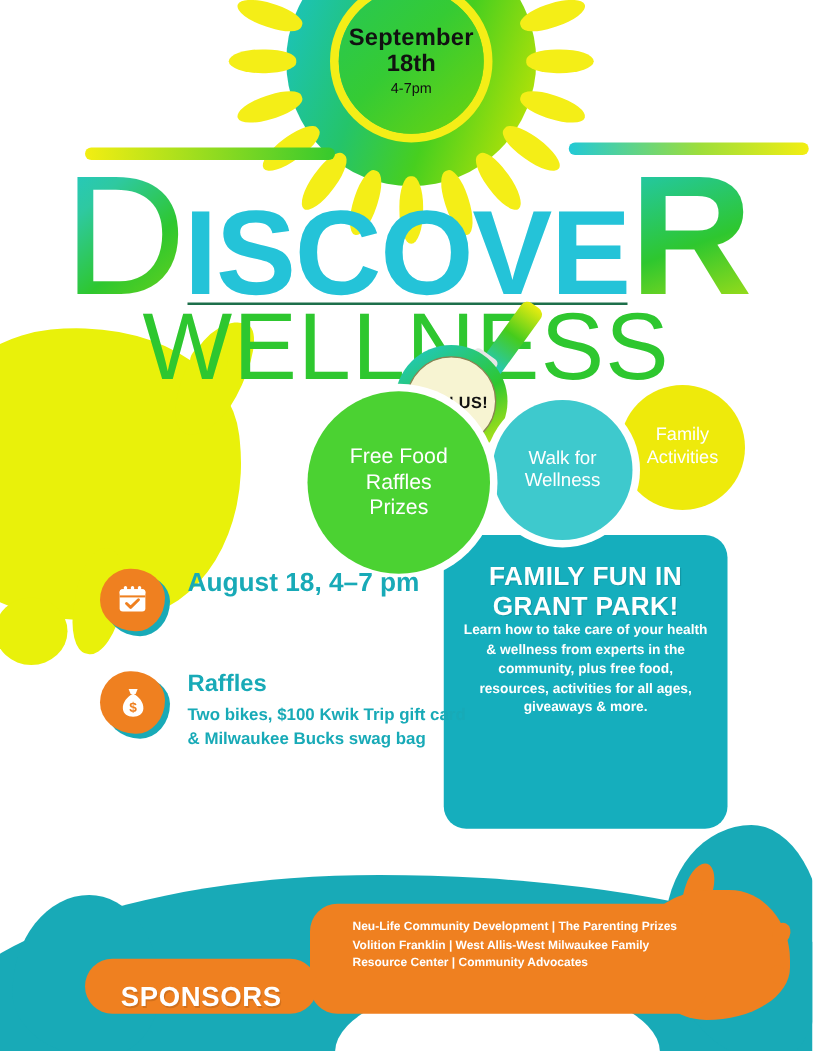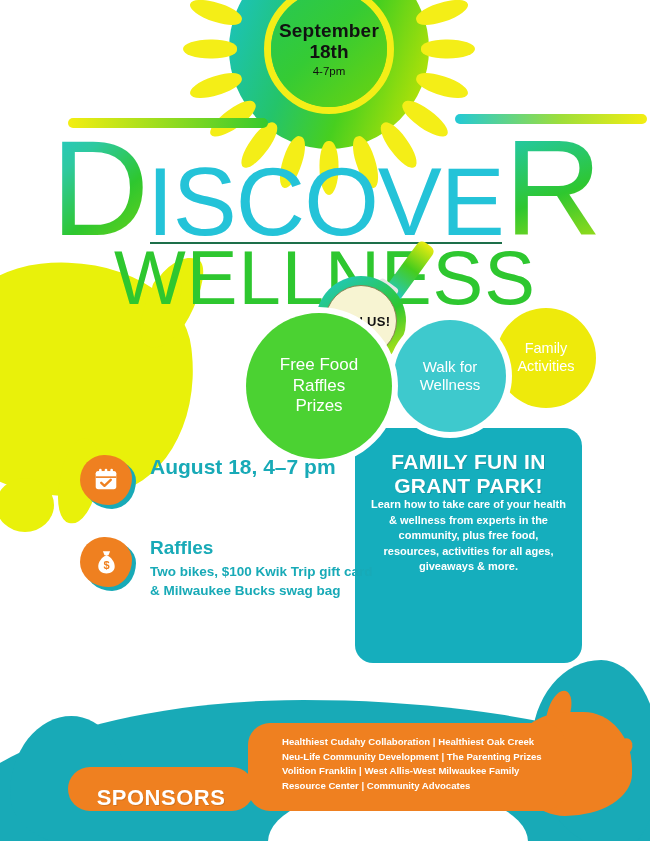--- a/index.html
+++ b/index.html
@@ -87,21 +87,21 @@
     position:absolute;left:0;top:2px;width:650px;text-align:center;
     font-size:0;line-height:1;white-space:nowrap;
   }
   #discover .big{
     font-size:136px;font-weight:normal;letter-spacing:-2px;
     background:linear-gradient(140deg,#1fc8d4 0%,#2ec9a0 30%,#2ec72f 60%,#7fd613 100%);
     -webkit-background-clip:text;background-clip:text;color:transparent;
     font-family:"Liberation Sans", sans-serif;
   }
   #discover .small{
-    font-size:96px;font-weight:normal;letter-spacing:-1px;color:#24c3d8;
+    font-size:96px;font-weight:bold;letter-spacing:-1px;color:#24c3d8;
     font-family:"Liberation Sans", sans-serif;
   }
   #discover .small.r{
     background:linear-gradient(160deg,#1fc8d4 0%,#2ec72f 55%,#c8e511 100%);
     -webkit-background-clip:text;background-clip:text;color:transparent;
     font-size:136px;letter-spacing:-3px;
   }
   #title-rule{position:absolute;left:150px;top:124px;width:352px;height:2px;background:#1d6f4a;}
   #wellness{
     position:absolute;left:0;top:122px;width:650px;text-align:center;
@@ -310,21 +310,20 @@
   <div class="deco" id="teal-left-lobe"></div>
   <div class="deco" id="teal-right-lobe"></div>
   <div class="deco" id="teal-notch"></div>
   <div class="deco" id="splash-orange-spike"></div>
   <div class="deco" id="splash-orange"></div>
   <div class="deco" id="splash-orange-dot1"></div>
   <div class="deco" id="splash-orange-dot2"></div>
 
   <div id="sponsor-band">
     <div id="sponsor-list">
-      <p>Healthiest Cudahy Collaboration | Healthiest Oak Creek</p>
       <p>Neu-Life Community Development | The Parenting Prizes</p>
       <p> Volition Franklin | West Allis-West Milwaukee Family</p>
       <p>Resource Center | Community Advocates</p>
     </div>
     <div id="sponsor-pill">
       <span>SPONSORS</span>
     </div>
   </div>
 
 </div>

